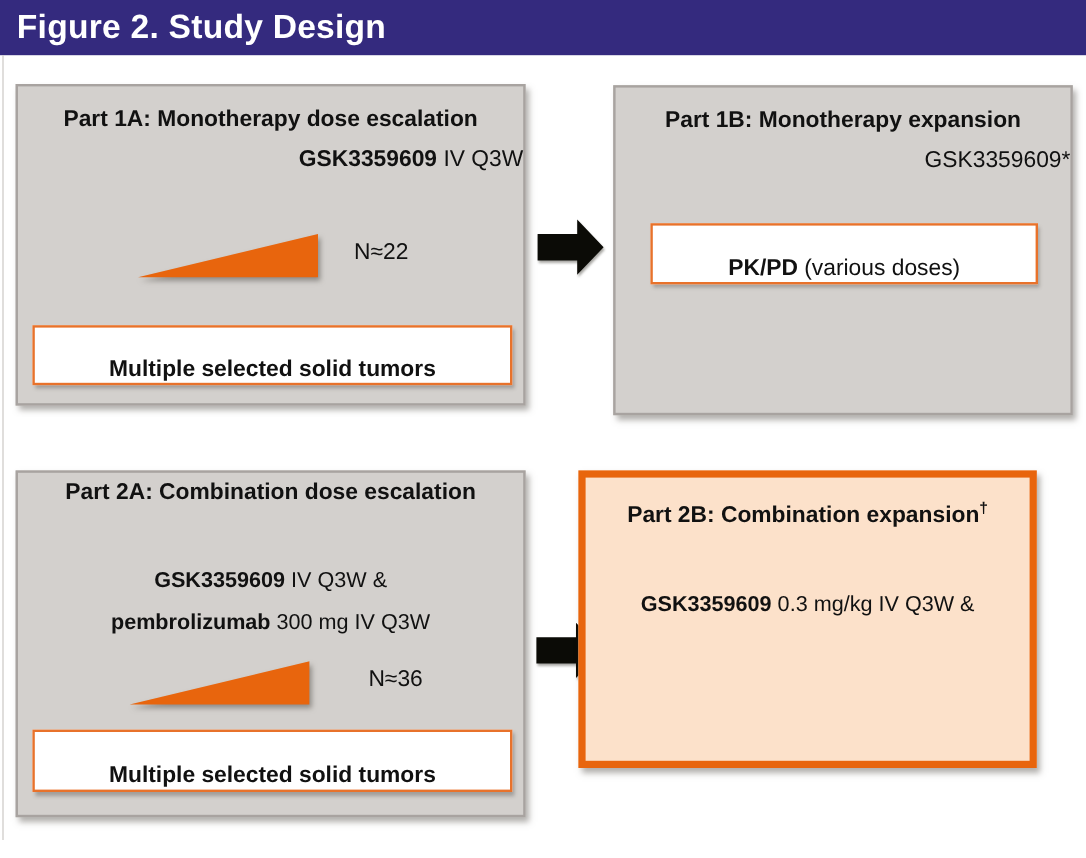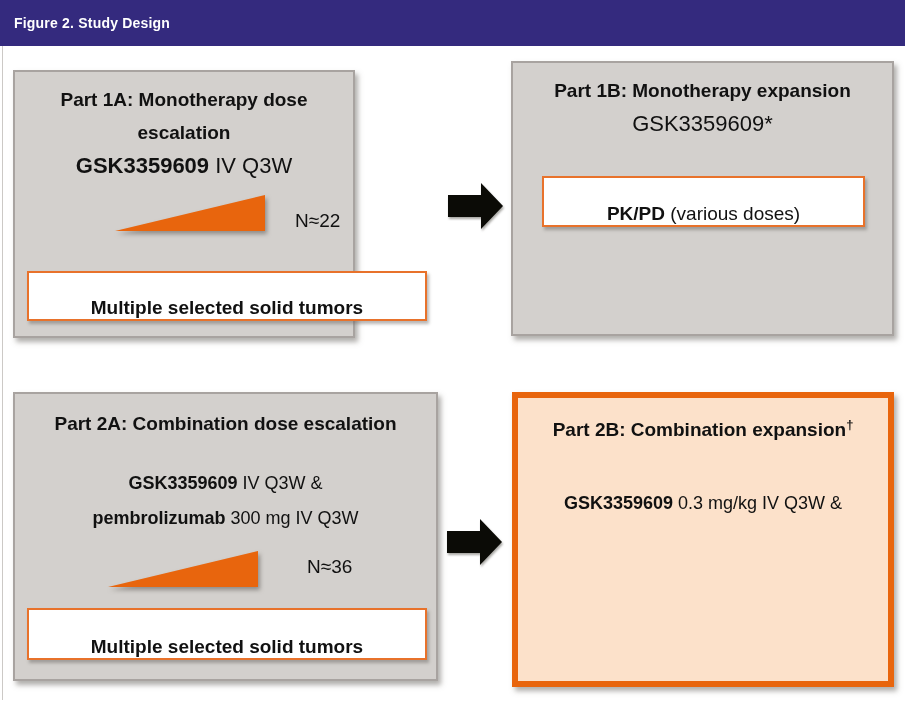--- a/index.html
+++ b/index.html
@@ -2,34 +2,34 @@
 <html><head>
 <meta charset="utf-8">
 <style>
   html,body{margin:0;padding:0;width:905px;height:715px;background:#ffffff;overflow:hidden;
     font-family:"Liberation Sans", sans-serif;color:#111;}
   .stage{position:relative;width:905px;height:715px;}
 
   
   .header{position:absolute;left:0;top:0;width:905px;height:46px;background:#342a7e;
     display:flex;align-items:center;box-sizing:border-box;padding-left:14px;}
-  .header .title{color:#ffffff;font-weight:bold;font-size:14px;letter-spacing:.2px;}
+  .header .title{color:#ffffff;font-weight:bold;font-size:28px;letter-spacing:.2px;}
 
   
   .frame-left{position:absolute;left:2px;top:46px;width:1px;height:654px;background:#ccc9c6;}
 
   
   .gbox{position:absolute;background:#d3d0cd;border:2px solid #a8a3a0;box-sizing:border-box;
     box-shadow:3px 4px 5px rgba(100,95,90,.5);}
   
   .obox{position:absolute;background:#fce1ca;border:6px solid #e8650d;box-sizing:border-box;
     box-shadow:3px 4px 5px rgba(100,95,90,.5);}
 
   .box-title{margin-top:11px;text-align:center;font-weight:bold;font-size:19px;line-height:33px;}
-  .box-line{text-align:center;font-size:22px;line-height:33px;}
+  .box-line{text-align:right;font-size:19px;line-height:33px;}
   .box-line b{font-weight:bold;}
   .drugs{position:absolute;left:0;width:100%;text-align:center;font-size:18px;line-height:35px;}
   .drugs b{font-weight:bold;}
 
   
   .wbox{position:absolute;background:#ffffff;border:2px solid #e8722b;box-sizing:border-box;
     box-shadow:2px 3px 3px rgba(100,95,90,.45);display:flex;align-items:flex-end;justify-content:center;
     font-weight:bold;font-size:19px;}
 
   .n-label{position:absolute;font-size:19px;line-height:26px;}
@@ -45,63 +45,63 @@
 </head>
 <body>
 
 <div class="stage">
 
   <div class="header">
     <span class="title">Figure 2. Study Design</span>
   </div>
   <div class="frame-left"></div>
 
-  <div class="gbox" style="left:13px;top:70px;width:342px;height:268px">
+  <div class="gbox" style="left:13px;top:70px;width:425px;height:268px">
     <div class="box-title">Part 1A: Monotherapy dose escalation</div>
     <div class="box-line"><b>GSK3359609</b><span> IV Q3W</span></div>
     <svg class="wedge" style="left:100px;top:122px" width="150" height="38" viewBox="0 0 150 38">
       <polygon points="0,37 150,37 150,1"></polygon>
     </svg>
-    <div class="n-label" style="left:280px;top:136px">N≈22</div>
+    <div class="n-label" style="left:280px;top:126px">N≈22</div>
     <div class="wbox" style="left:12px;top:199px;width:400px;height:50px">
       <span>Multiple selected solid tumors</span>
     </div>
   </div>
 
   <svg class="arrow" style="left:447px;top:180px" width="58" height="52" viewBox="0 0 58 52">
     <path d="M1 15 L34 15 L34 3 L56 26 L34 49 L34 37 L1 37 Z"></path>
   </svg>
 
-  <div class="gbox" style="left:511px;top:61px;width:383px;height:275px">
+  <div class="gbox" style="left:511px;top:71px;width:383px;height:275px">
     <div class="box-title">Part 1B: Monotherapy expansion</div>
     <div class="box-line" style="font-weight:normal">GSK3359609*</div>
     <div class="wbox" style="left:29px;top:113px;width:323px;height:51px">
       <span><b>PK/PD</b><span style="font-weight:normal"> (various doses)</span></span>
     </div>
   </div>
 
   <div class="gbox" style="left:13px;top:392px;width:425px;height:289px">
-    <div class="box-title" style="margin-top:13px">Part 2A: Combination dose escalation</div>
+    <div class="box-title" style="margin-top:0">Part 2A: Combination dose escalation</div>
     <div class="drugs" style="top:72px">
       <div><b>GSK3359609</b><span> IV Q3W &amp;</span></div>
       <div><b>pembrolizumab</b><span> 300 mg IV Q3W</span></div>
     </div>
     <svg class="wedge" style="left:93px;top:156px" width="150" height="38" viewBox="0 0 150 38">
       <polygon points="0,37 150,37 150,1"></polygon>
     </svg>
     <div class="n-label" style="left:292px;top:160px">N≈36</div>
     <div class="wbox" style="left:12px;top:214px;width:400px;height:52px">
       <span>Multiple selected solid tumors</span>
     </div>
   </div>
 
   <svg class="arrow" style="left:446px;top:516px" width="58" height="52" viewBox="0 0 58 52">
     <path d="M1 15 L34 15 L34 3 L56 26 L34 49 L34 37 L1 37 Z"></path>
   </svg>
 
-  <div class="obox" style="left:512px;top:392px;width:382px;height:295px">
+  <div class="obox" style="left:482px;top:392px;width:382px;height:248px">
     <div class="box-title" style="margin-top:15px"><span>Part 2B: Combination expansion</span><sup>†</sup></div>
     <div class="drugs" style="top:88px">
       <div><b>GSK3359609</b><span> 0.3 mg/kg IV Q3W &amp;</span></div>
     </div>
   </div>
 
 </div>
 
 </body></html>

